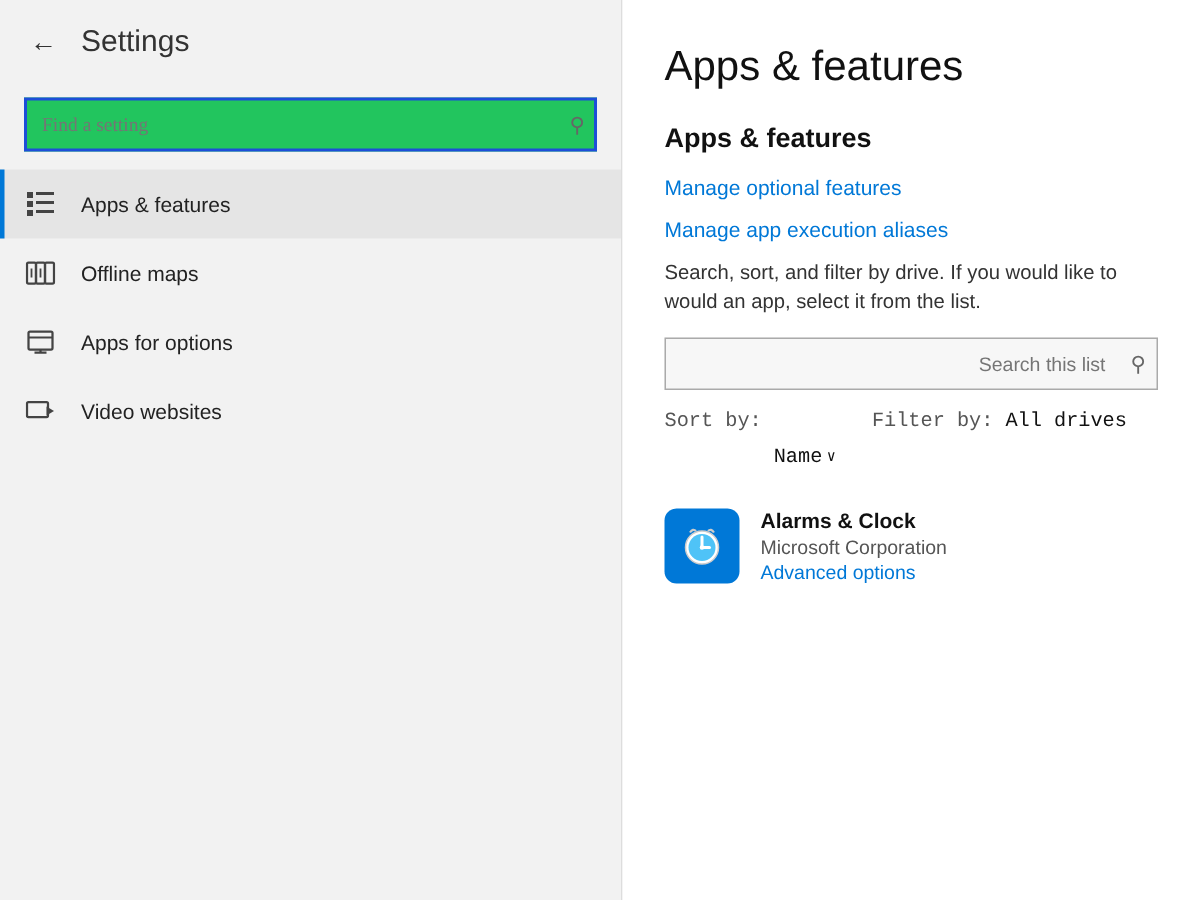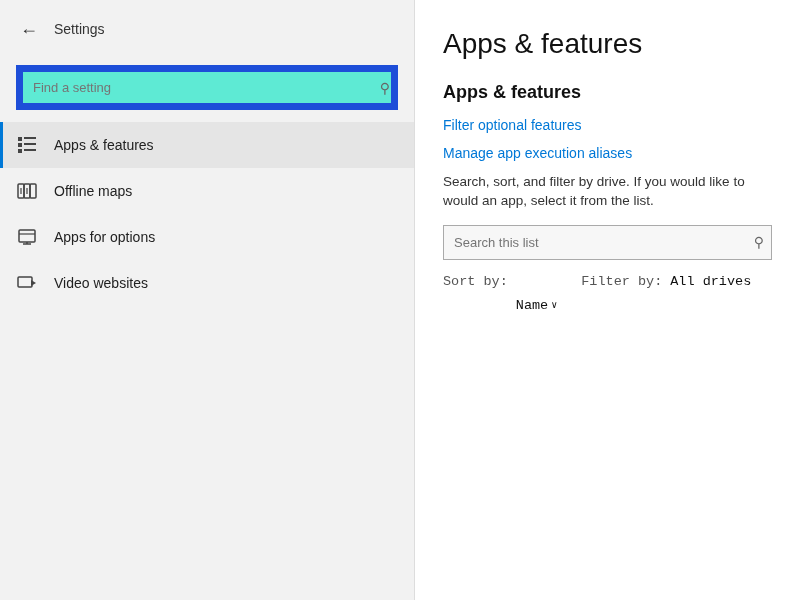--- a/index.html
+++ b/index.html
@@ -47,43 +47,44 @@
       justify-content: center;
       color: #333;
     }
 
     .back-arrow {
       font-size: 18px;
       color: #333;
     }
 
     .sidebar-title {
-      font-size: 14px;
+      font-size: 20px;
       color: #333;
       font-weight: 400;
     }
 
     .search-box-container {
       padding: 8px 16px 12px 16px;
     }
 
     .search-box-wrapper {
       position: relative;
       display: flex;
       align-items: center;
     }
 
     .search-box-wrapper input {
       width: 100%;
-      border: 7px solid #1d4ed8;
-      background: #5eead4;
+      border: 2px solid #1d4ed8;
+      background: #22c55e;
       padding: 8px 34px 8px 10px;
       font-size: 13px;
       color: #555;
       outline: none;
+      font-family: Liberation Serif, serif;
     }
 
     .search-box-icon {
       position: absolute;
       right: 8px;
       color: #666;
       font-size: 14px;
       pointer-events: none;
     }
 
@@ -358,34 +359,54 @@
 
   </nav>
 </div>
 
 <div class="main-content">
 
   <h1 class="page-title">Apps &amp; features</h1>
 
   <h2 class="section-title">Apps &amp; features</h2>
 
-  <a class="link-item">Filter optional features</a>
+  <a class="link-item">Manage optional features</a>
   <a class="link-item">Manage app execution aliases</a>
 
   <p class="description-text">Search, sort, and filter by drive. If you would like to would an app, select it from the list.</p>
 
   <div class="list-search-wrapper">
-    <input type="text" style="width: 100%; border: 1px solid rgb(170, 170, 170); background: rgb(247, 247, 247); padding: 9px 34px 9px 10px; font-size: 13px; color: rgb(85, 85, 85); outline: none;" placeholder="Search this list">
+    <input type="text" style="width: 100%; border: 1px solid rgb(170, 170, 170); background: rgb(247, 247, 247); padding: 9px 34px 9px 10px; font-size: 13px; color: rgb(85, 85, 85); outline: none; text-align: right;" placeholder="Search this list">
     <span class="list-search-icon">⚲</span>
   </div>
 
   <div class="sort-filter-row">
     <span class="sort-label">Sort by:</span>
     <span class="sort-value">
       <span>Name</span>
       <span class="chevron">∨</span>
     </span>
     <span class="filter-label">Filter by:</span>
     <span class="filter-value">All drives</span>
   </div>
 
+  <div class="app-item">
+    <div class="app-icon">
+
+      <svg width="32" height="32" viewBox="0 0 32 32" fill="none">
+        <circle cx="16" cy="17" r="11" fill="#fff" stroke="#ccc" stroke-width="1"></circle>
+        <circle cx="16" cy="17" r="9" fill="#4fc3f7"></circle>
+        <line x1="16" y1="17" x2="16" y2="10" stroke="#fff" stroke-width="2" stroke-linecap="round"></line>
+        <line x1="16" y1="17" x2="21" y2="17" stroke="#fff" stroke-width="2" stroke-linecap="round"></line>
+        <circle cx="16" cy="17" r="1.5" fill="#fff"></circle>
+
+        <path d="M8 7 Q10 4 12 6" stroke="#ccc" stroke-width="1.5" fill="none"></path>
+        <path d="M24 7 Q22 4 20 6" stroke="#ccc" stroke-width="1.5" fill="none"></path>
+      </svg>
+    </div>
+    <div class="app-info">
+      <span class="app-name">Alarms &amp; Clock</span>
+      <span class="app-publisher">Microsoft Corporation</span>
+      <a class="app-advanced-link">Advanced options</a>
+    </div>
+  </div>
 
 </div>
 
 </body></html>

